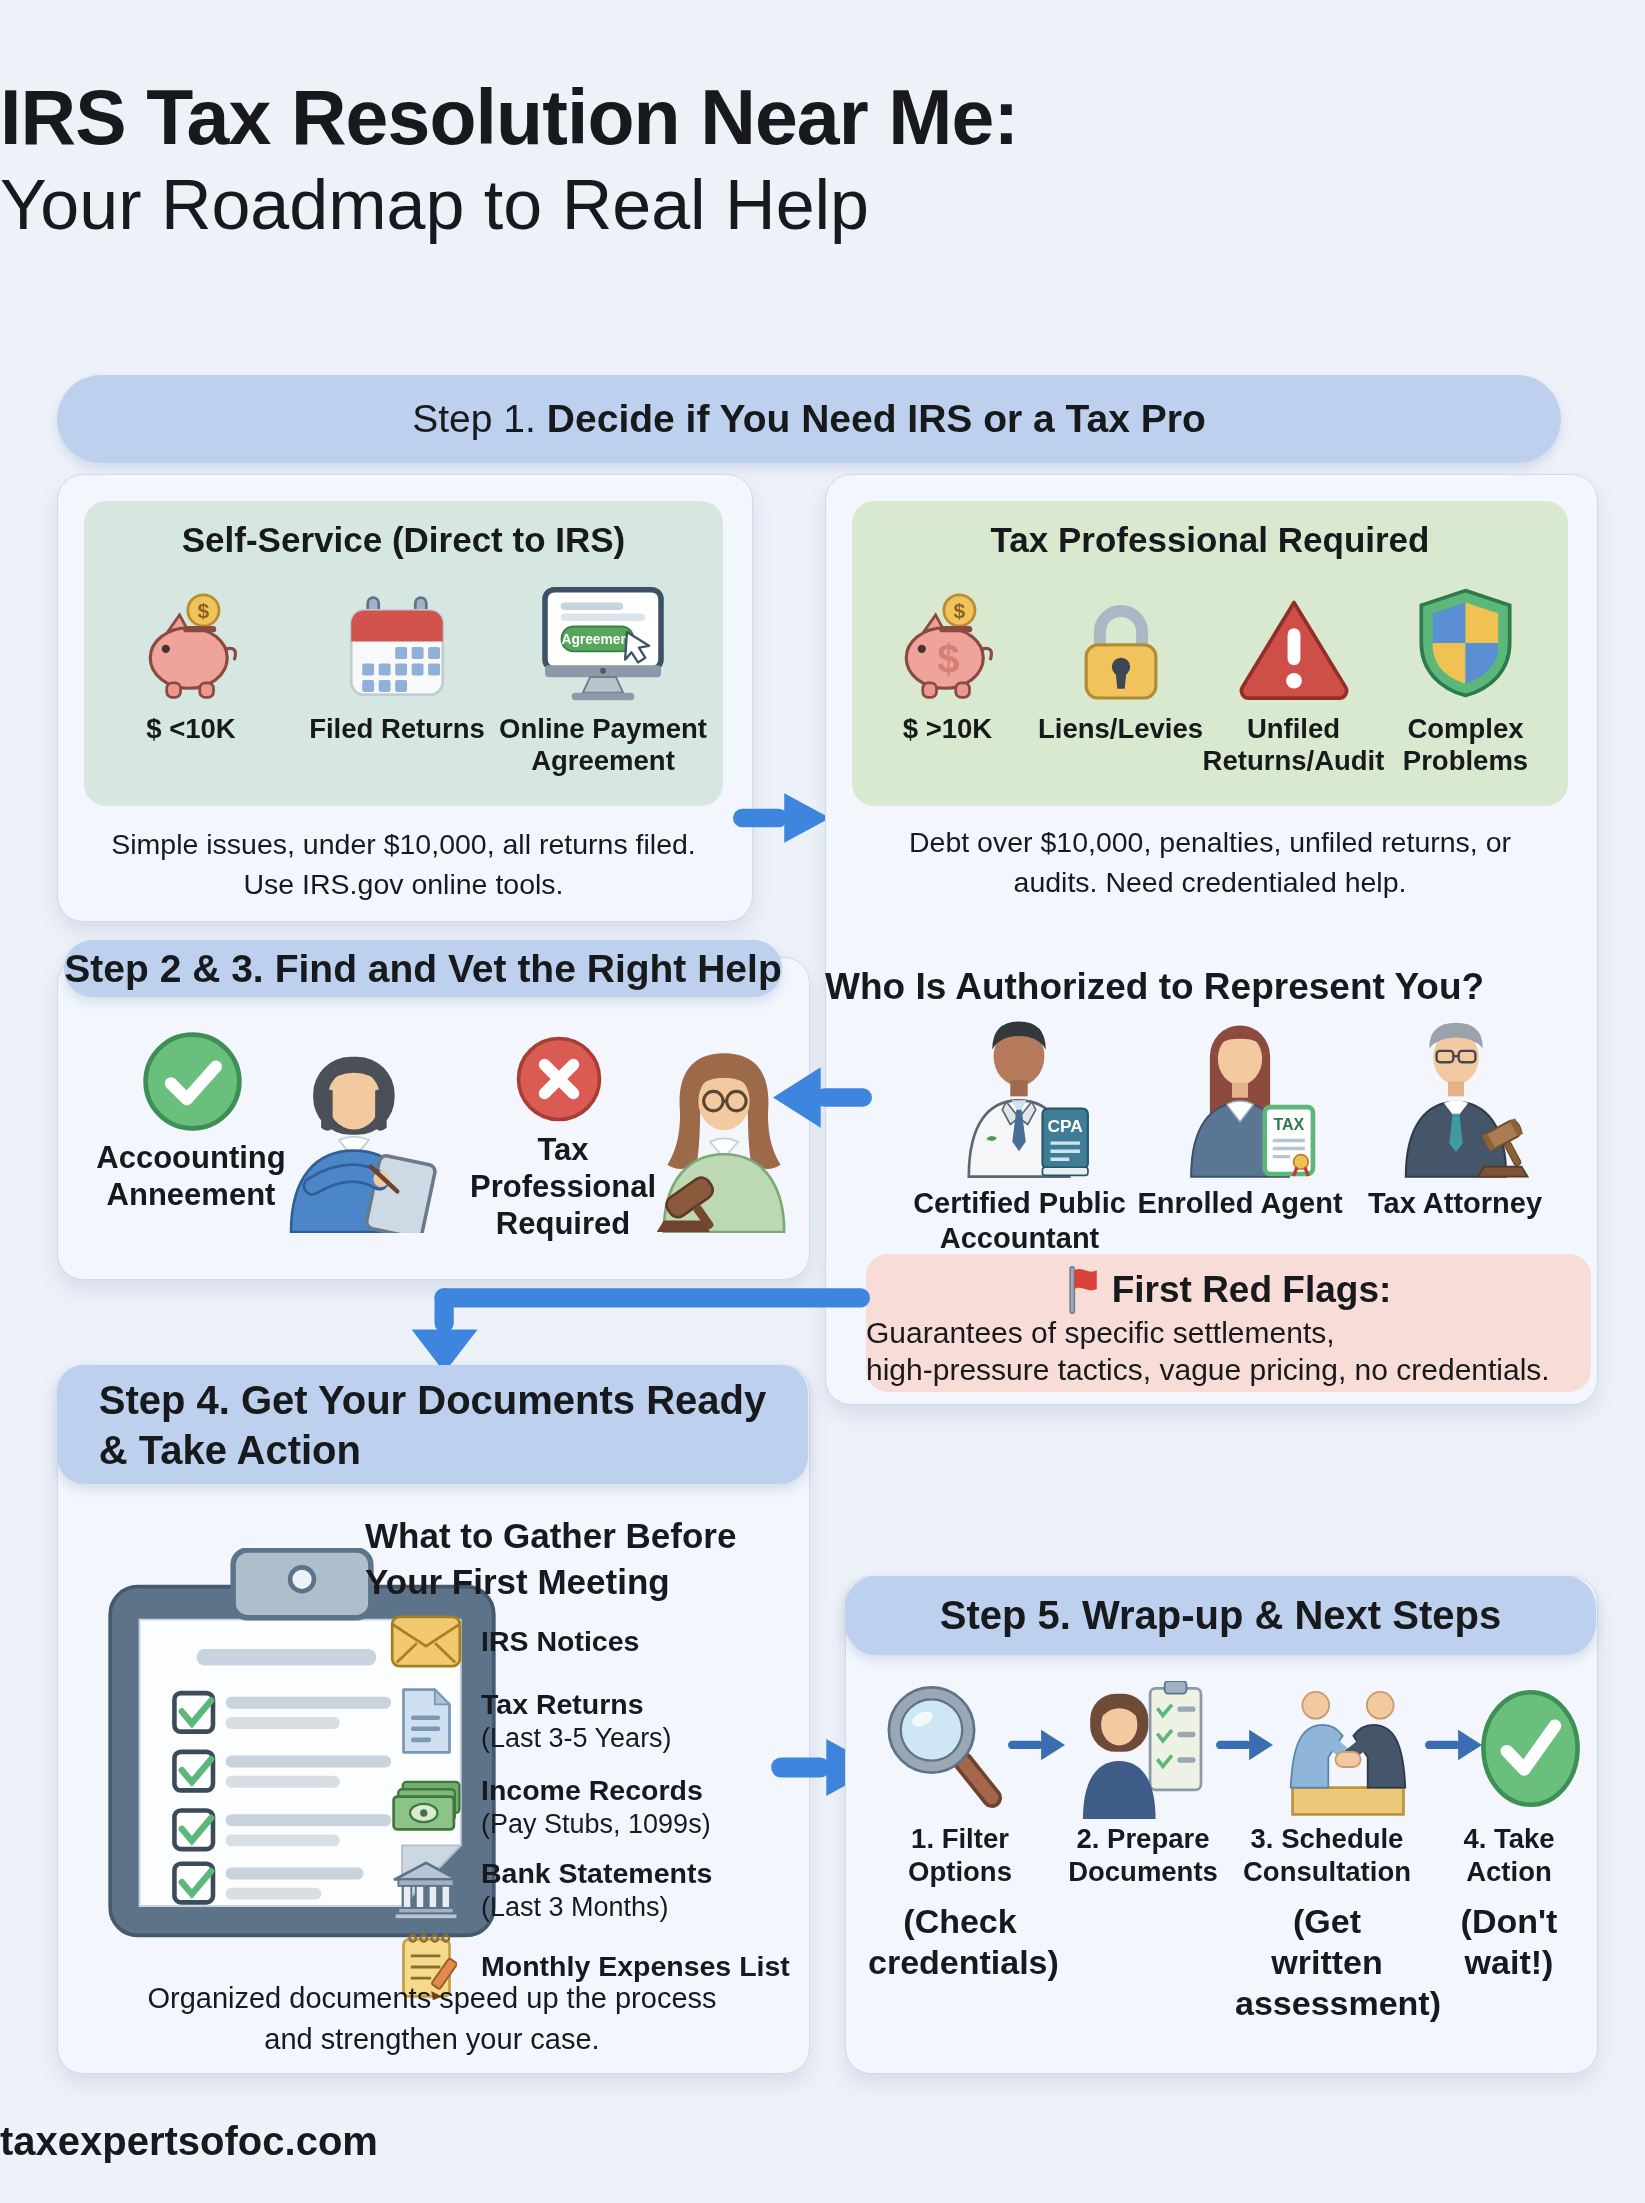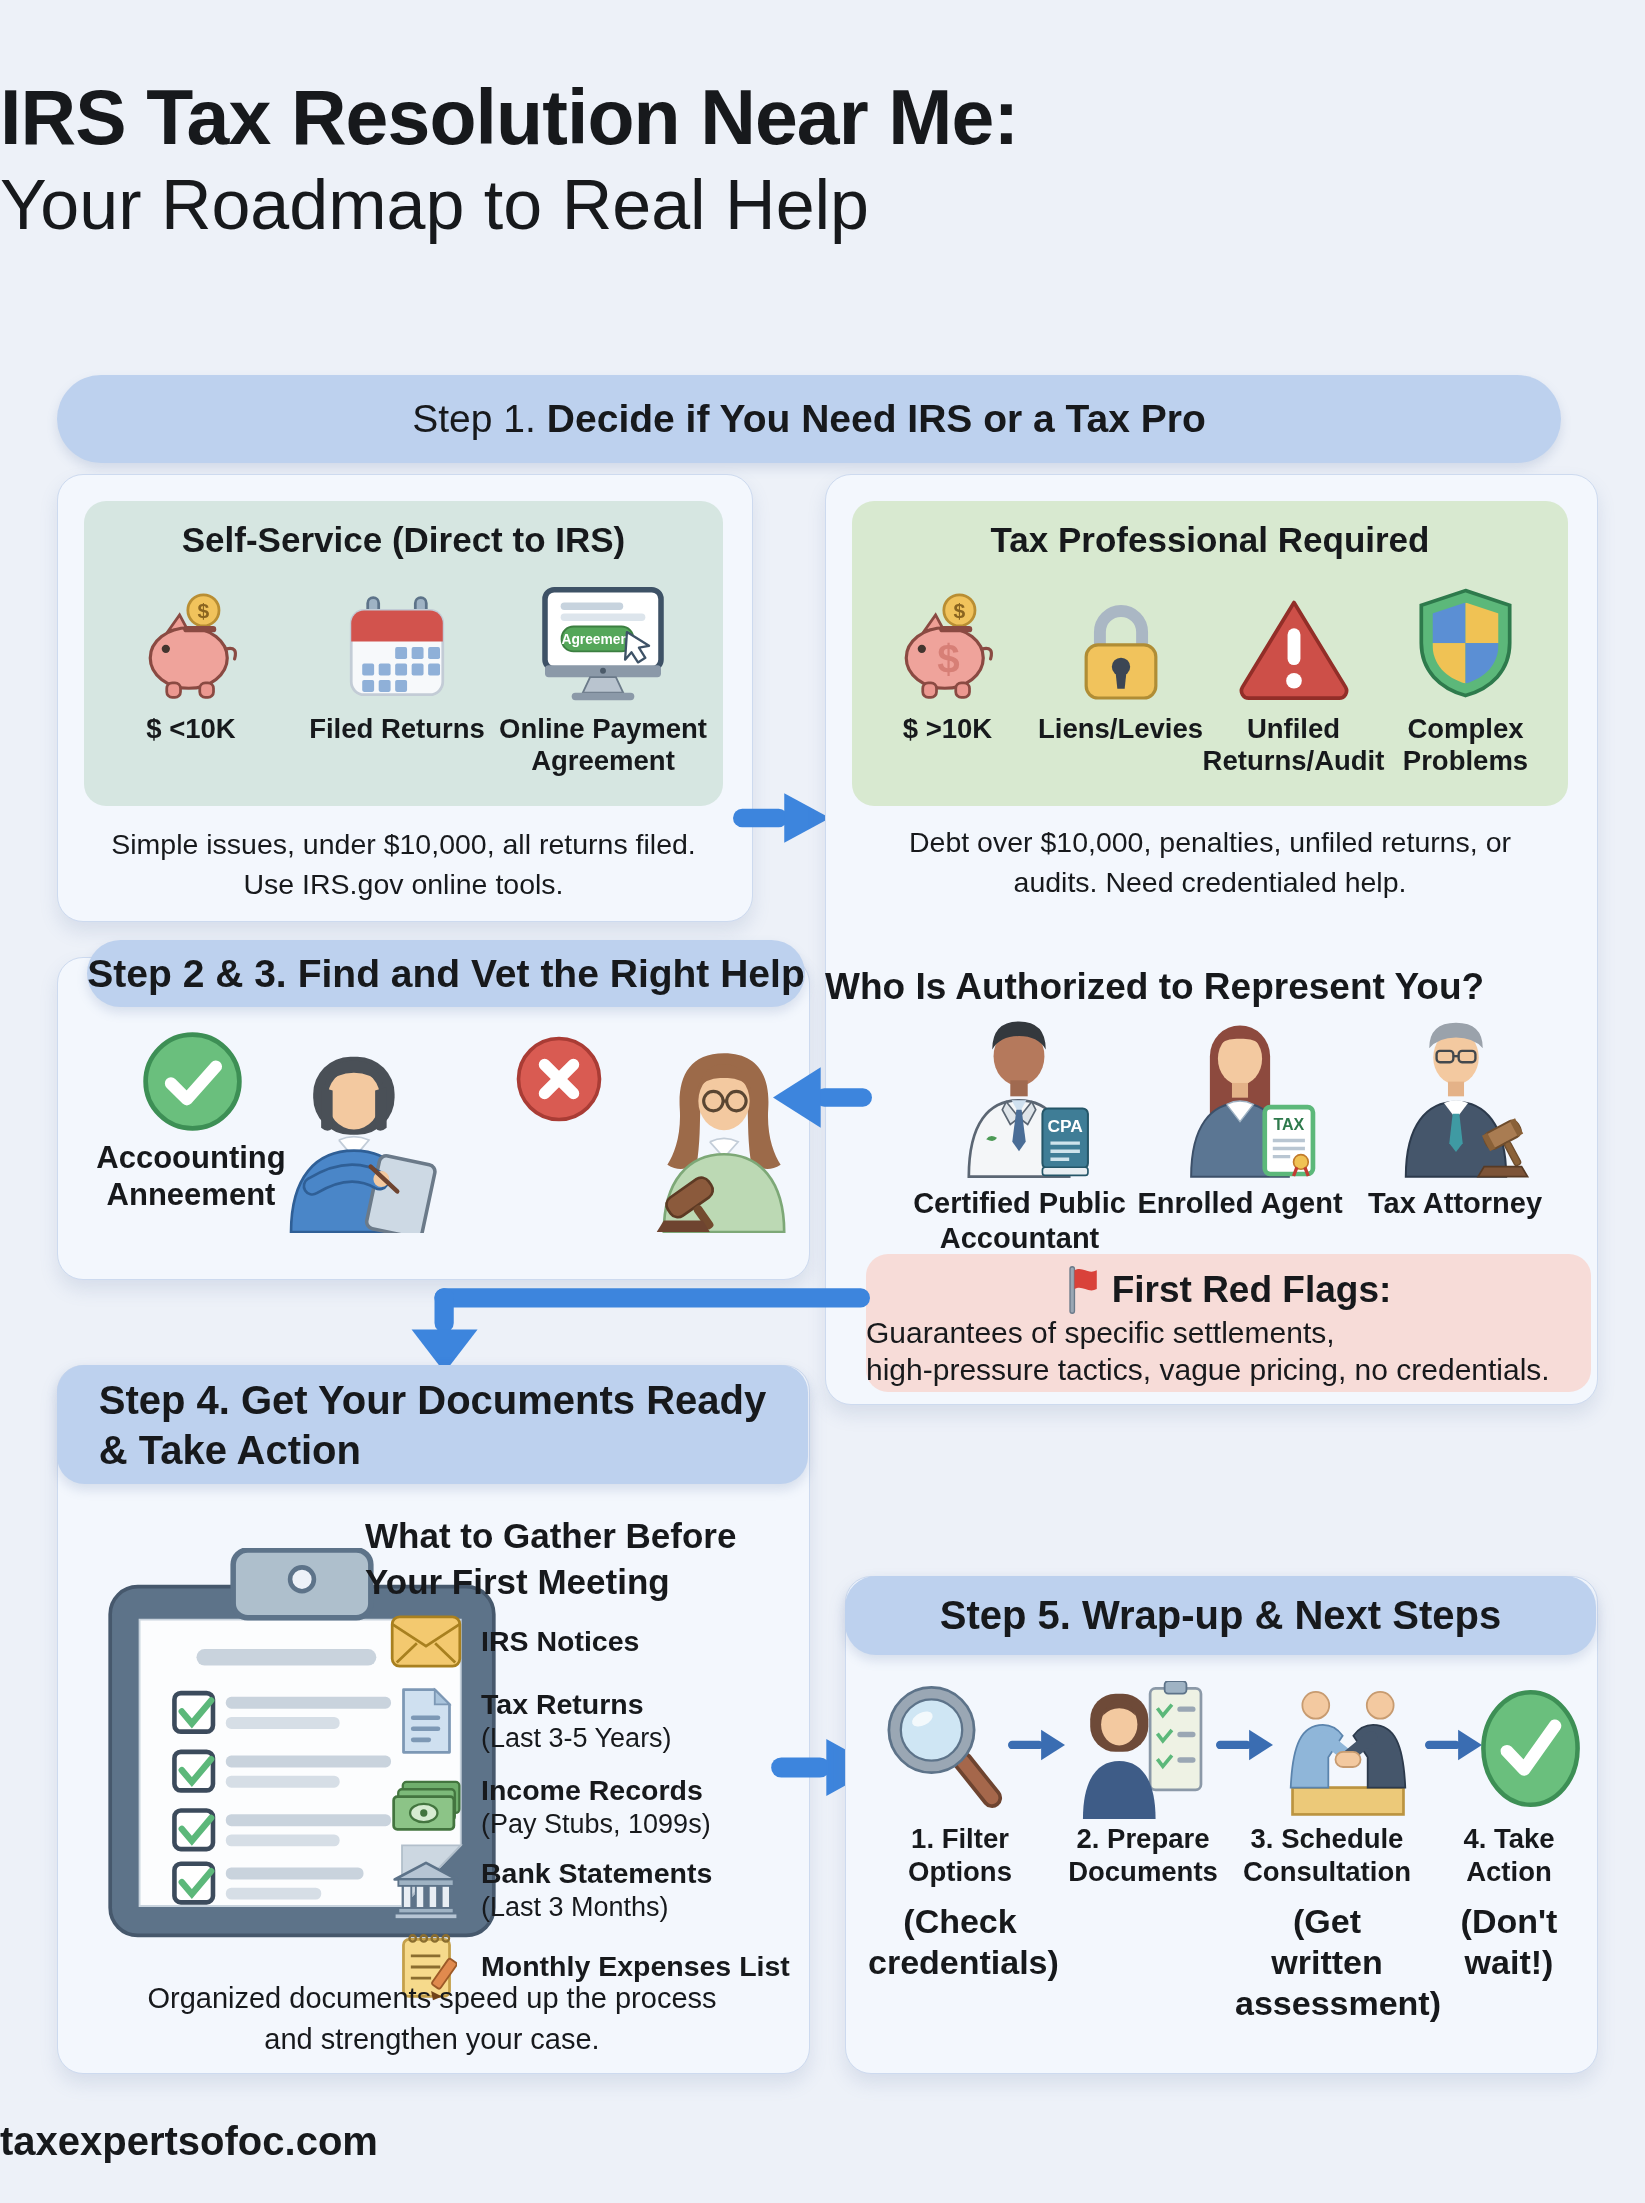--- a/index.html
+++ b/index.html
@@ -251,21 +251,21 @@
     <svg width="33" height="50" viewBox="0 0 36 56">
       <rect x="4" y="2" width="5" height="52" rx="2.5" fill="#9aa7b4" stroke="#6b7a89" stroke-width="1.5"></rect>
       <path d="M9,6 C18,1 24,11 34,6 V27 C24,32 18,22 9,27 Z" fill="#d9423a"></path>
     </svg>
     <span style="font-size:37px;font-weight:700;">First Red Flags:</span>
   </div>
   <div class="abs center preline" style="left:866px;top:1315px;width:725px;font-size:30px;line-height:1.22;">Guarantees of specific settlements,
 high-pressure tactics, vague pricing, no credentials.</div>
 
   <div class="box abs" style="left:57px;top:957px;width:751px;height:321px;"></div>
-  <div class="pill boldpre abs" style="left:87px;top:940px;width:718px;height:67px;font-size:39px;text-align:center;">
+  <div class="pill boldpre abs" style="left:64px;top:940px;width:718px;height:57px;font-size:39px;text-align:center;">
     <span class="pre">Step 2 &amp; 3.</span>
     <span class="ttl">Find and Vet the Right Help</span>
   </div>
 
   <svg class="abs" style="left:140px;top:1029px;" width="105" height="105" viewBox="0 0 112 112">
     <circle cx="56" cy="56" r="50" fill="#6abf7d" stroke="#3d8f55" stroke-width="5"></circle>
     <path d="M33,58 L50,75 L81,40" stroke="#ffffff" stroke-width="13" fill="none" stroke-linecap="round" stroke-linejoin="round"></path>
   </svg>
   <div class="biglabel preline" style="left:81px;top:1139px;width:220px;">Accoounting
 Anneement</div>
@@ -284,20 +284,22 @@
     <path d="M54,182 q42,-26 76,-6" stroke="#2f5f96" stroke-width="22" fill="none" stroke-linecap="round"></path>
     <path d="M54,182 q42,-26 76,-6" stroke="#4a86c8" stroke-width="16" fill="none" stroke-linecap="round"></path>
     <circle cx="132" cy="174" r="9" fill="#f3c9a0"></circle>
     <line x1="120" y1="160" x2="150" y2="188" stroke="#6e4430" stroke-width="5" stroke-linecap="round"></line>
   </svg>
 
   <svg class="abs" style="left:514px;top:1034px;" width="90" height="90" viewBox="0 0 100 100">
     <circle cx="50" cy="50" r="45" fill="#d95b52" stroke="#a93c35" stroke-width="4"></circle>
     <path d="M34,34 L66,66 M66,34 L34,66" stroke="#ffffff" stroke-width="13" stroke-linecap="round"></path>
   </svg>
+  <div class="biglabel preline" style="left:448px;top:1131px;width:230px;">Tax Professional
+Required</div>
 
   <svg class="abs" style="left:634px;top:1025px;" width="180" height="208" viewBox="0 0 200 235">
     <path d="M100,32 c-40,0 -52,28 -50,62 c2,30 -6,52 -14,64 c16,10 30,2 34,-6 c4,-30 2,-50 4,-62 c16,14 36,14 52,0 c2,12 0,32 4,62 c4,8 18,16 34,6 c-8,-12 -16,-34 -14,-64 c2,-34 -10,-62 -50,-62" fill="#9c6a49"></path>
     <ellipse cx="100" cy="86" rx="29" ry="33" fill="#f3c9a0"></ellipse>
     <path d="M70,72 q8,-28 30,-28 q22,0 30,28 q-12,-14 -30,-12 q-18,-2 -30,12" fill="#9c6a49"></path>
     <g stroke="#5a4632" stroke-width="3.5" fill="none">
       <circle cx="88" cy="86" r="11"></circle>
         <circle cx="114" cy="86" r="11"></circle>
         <path d="M99,86 h4"></path>
     </g>

